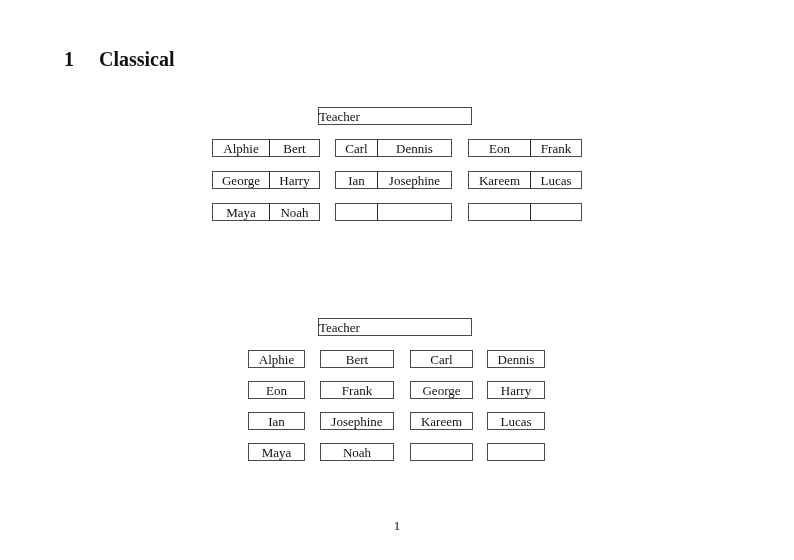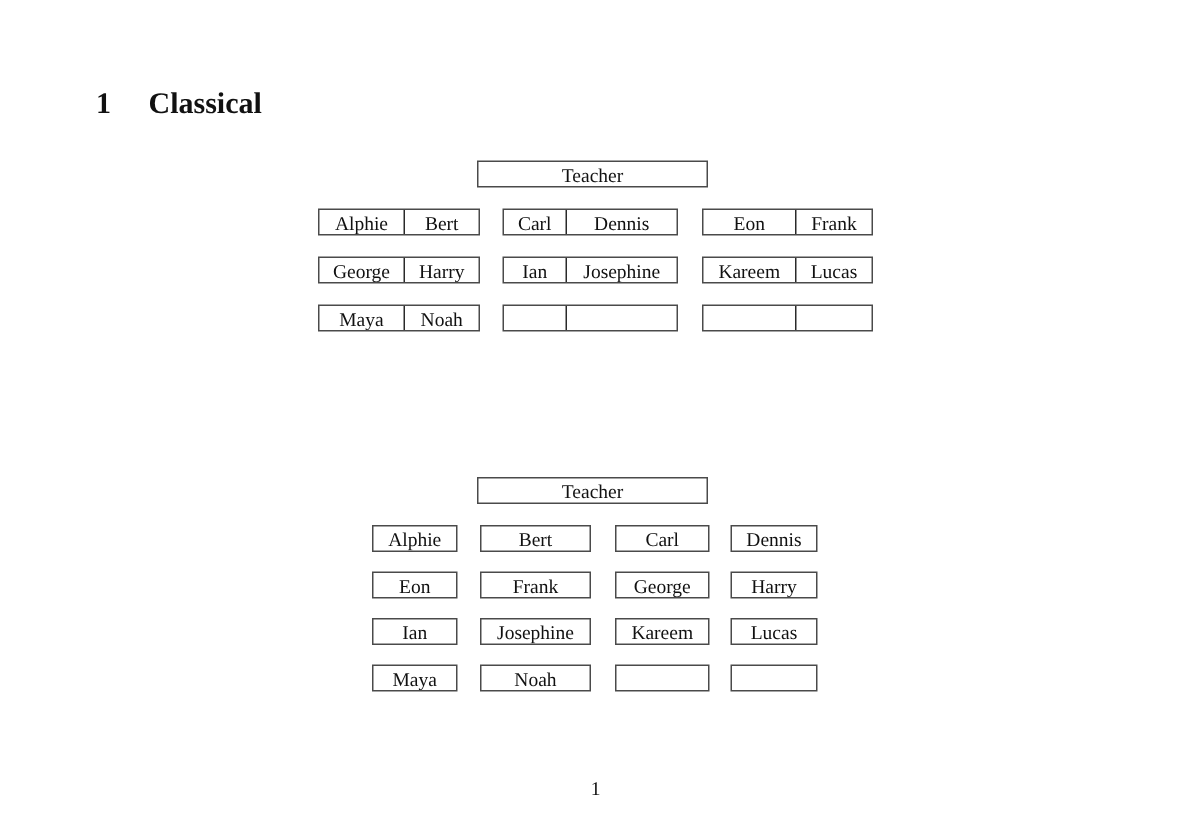--- a/index.html
+++ b/index.html
@@ -17,34 +17,34 @@
     overflow: hidden;
   }
   .sec-heading {
     position: absolute;
     left: 64px;
     font-weight: bold;
     font-size: 20px;
     line-height: 20px;
     white-space: nowrap;
   }
-  .sec-heading-1 { top: 59px; }
+  .sec-heading-1 { top: 49px; }
   .sec-heading-2 { top: 276px; }
   .sec-title { margin-left: 25px; }
 
   .tbox {
     position: absolute;
     left: 318px;
     width: 154px;
     height: 18px;
     border: 1px solid #4a4a4a;
     box-sizing: border-box;
     display: flex;
     align-items: center;
-    justify-content: center;
+    justify-content: flex-start;
     font-size: 13px;
     line-height: 13px;
   }
   .teacher-classical  { top: 107px; }
   .teacher-distributed { top: 318px; }
 
   .desk {
     position: absolute;
     height: 18px;
     border: 1px solid #4a4a4a;

